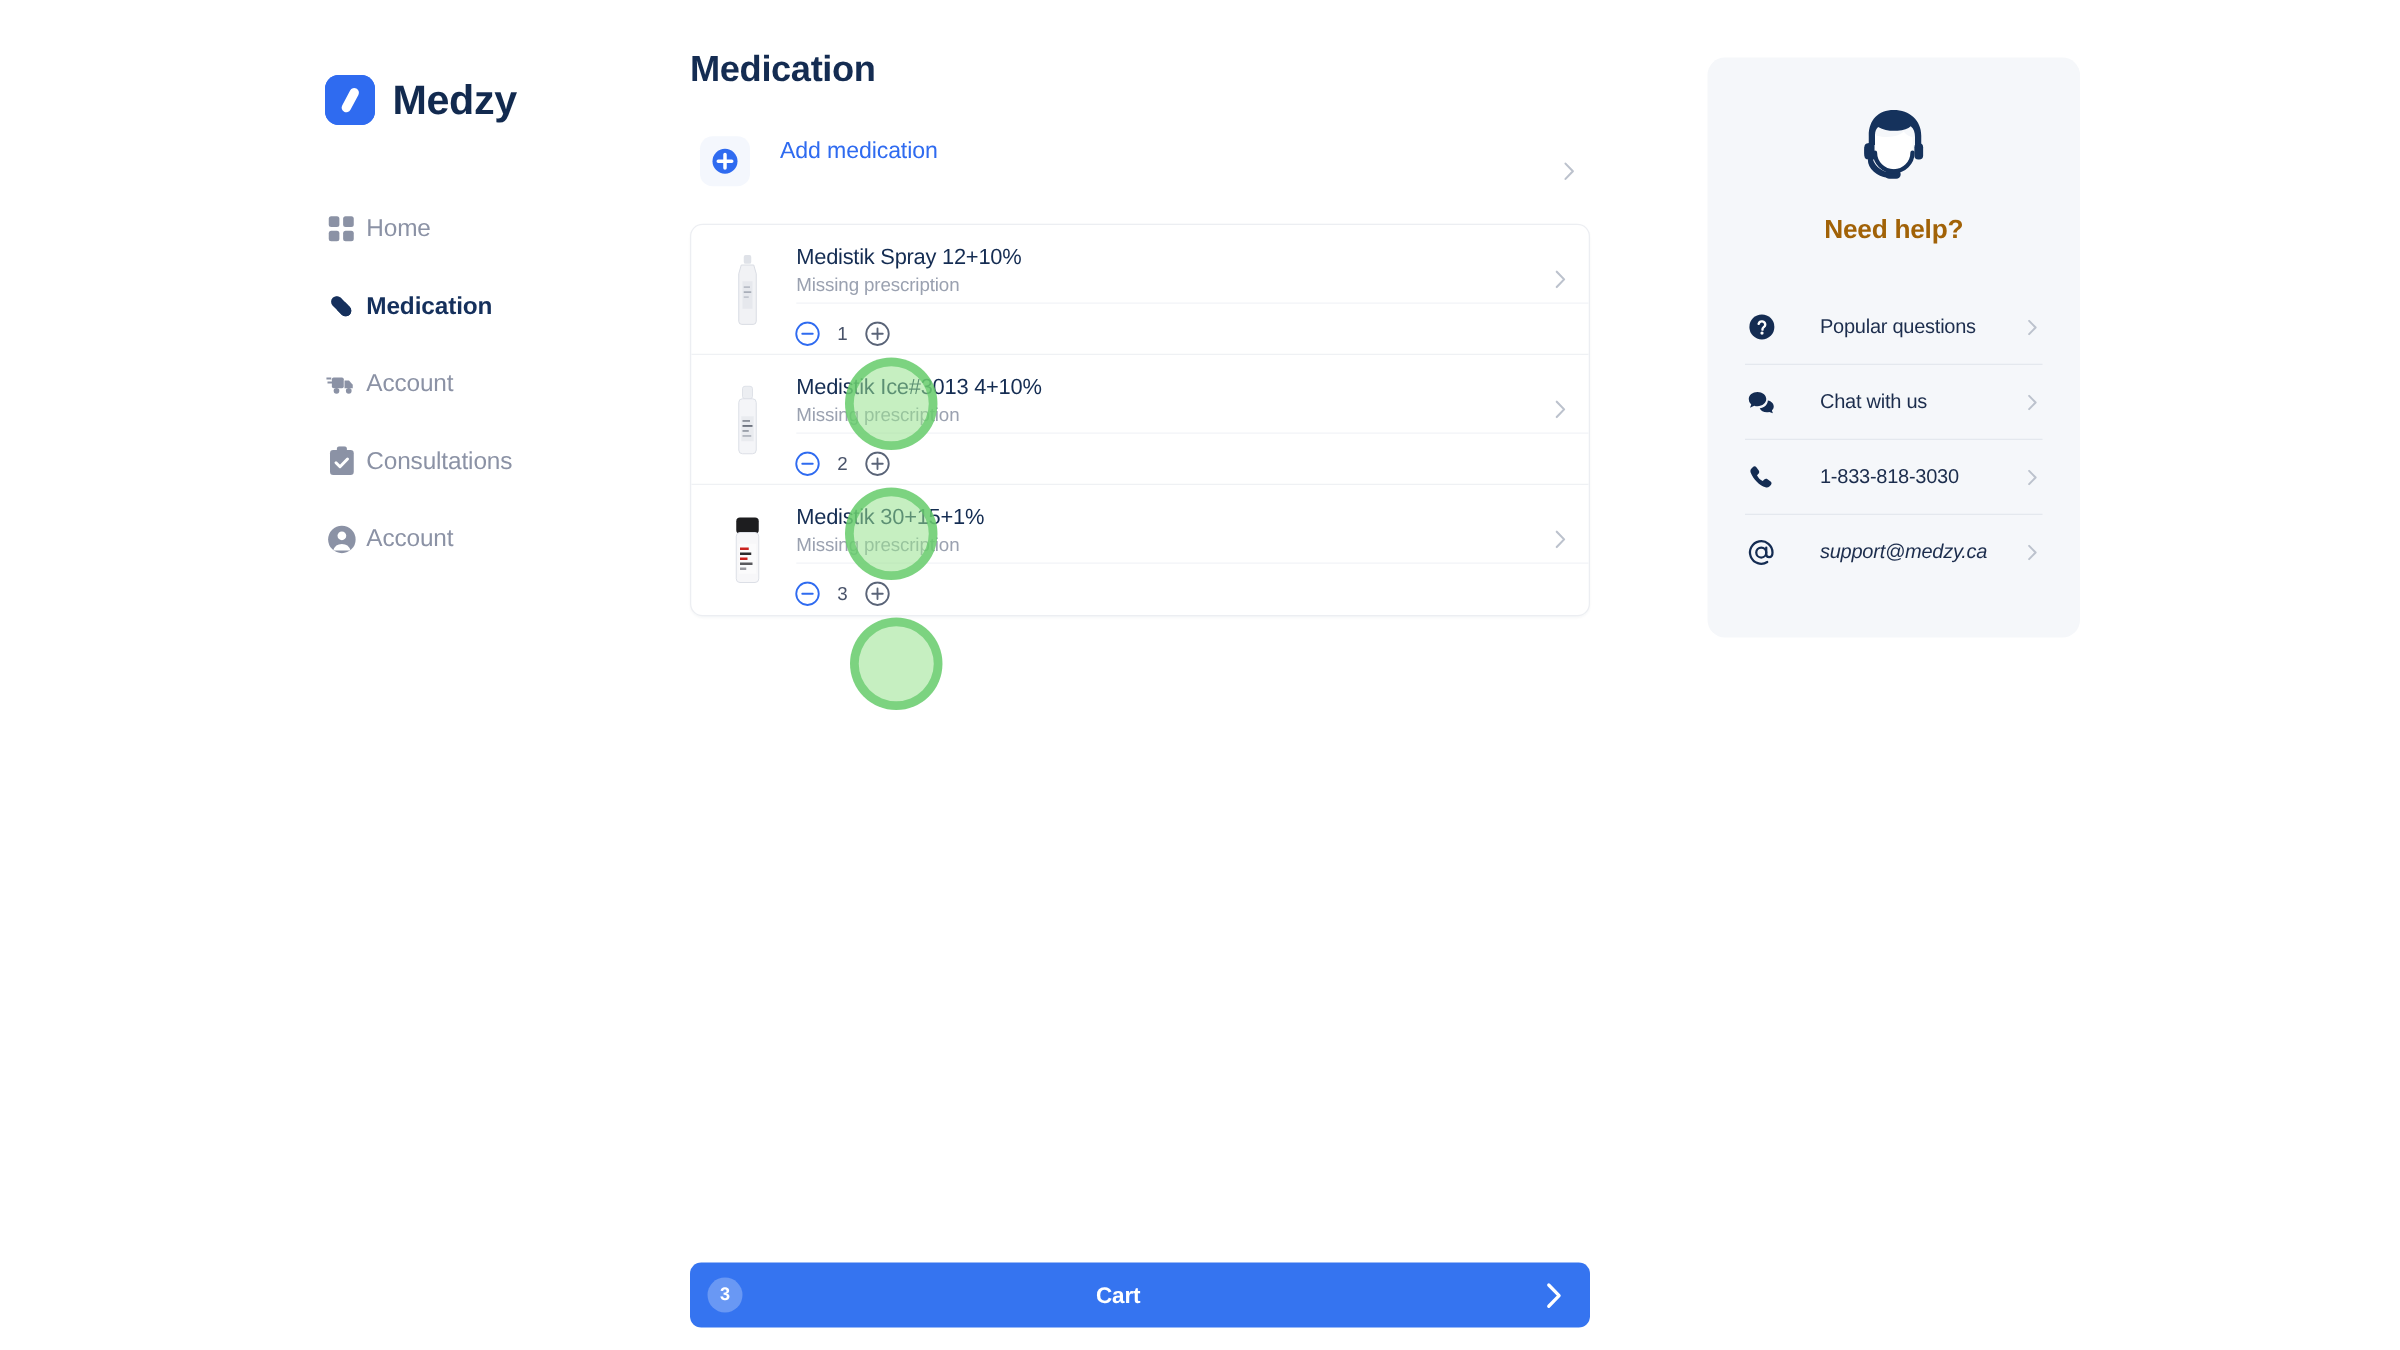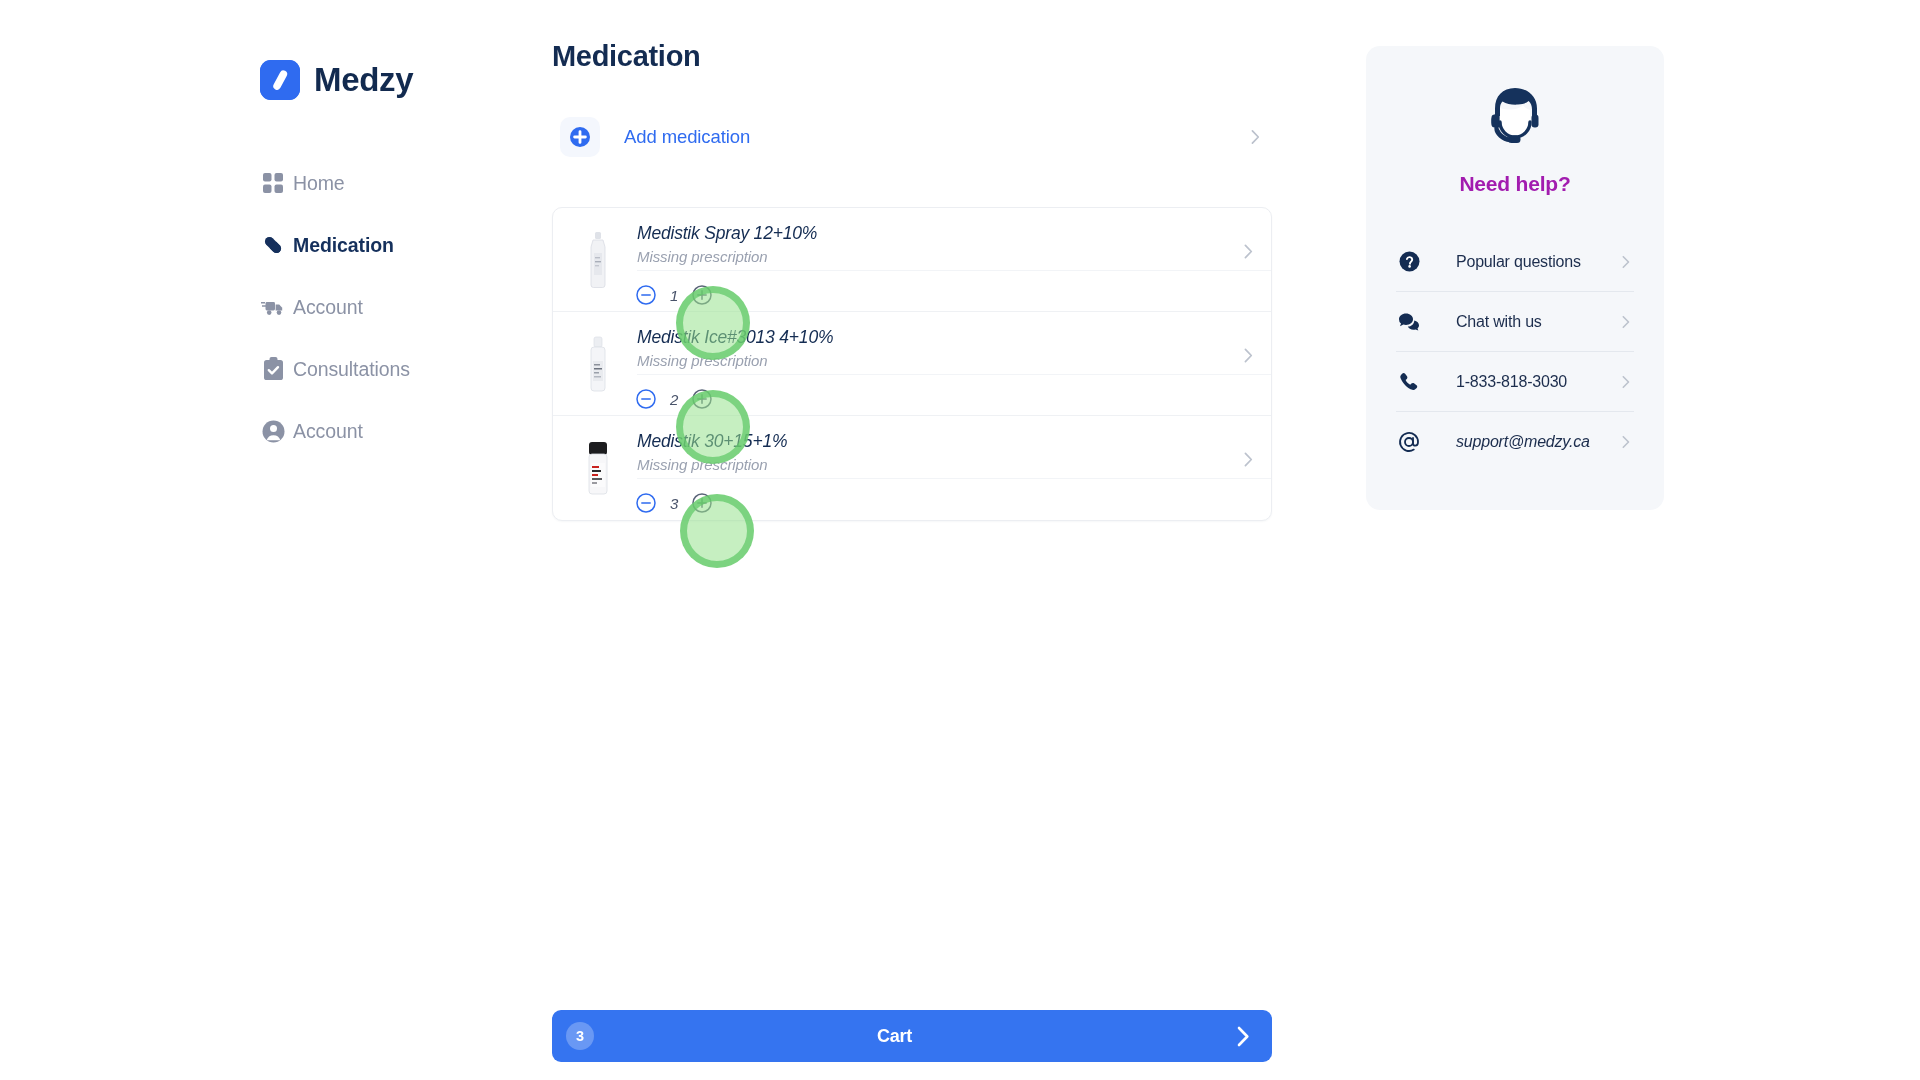--- a/index.html
+++ b/index.html
@@ -41,43 +41,42 @@
   .nav-item.active .nav-icon { color: #15305c; }
   .nav-item.active .nav-label { color: #15305c; font-weight: 600; }
 
   
   .main { position: absolute; left: 552px; top: 40px; width: 720px; }
   .page-title {
     font-size: 29px; font-weight: 700; color: #142c52;
     letter-spacing: -0.3px; margin-bottom: 36px;
   }
   .add-row {
-    display: flex; align-items: center;
+    display: flex; align-items: flex-start;
     height: 56px; cursor: pointer; position: relative;
   }
   .add-badge {
     width: 40px; height: 40px; border-radius: 10px;
     background: #f4f7fd; display: flex; align-items: center; justify-content: center;
     flex: none; margin-left: 8px;
   }
   .add-label {
     margin-left: 24px; font-size: 18.5px; color: #2f6bf0;
     font-weight: 500; letter-spacing: -0.1px;
   }
   .add-row .chev { position: absolute; right: 12px; top: 50%; transform: translateY(-50%); }
 
   .chev { color: #bcc2cd; display: flex; align-items: center; }
 
   
   .med-card {
-    margin-top: 42px; background: #fff;
+    margin-top: 14px; background: #fff;
     border: 1px solid #eceef2; border-radius: 10px;
     box-shadow: 0 1px 2px rgba(20,44,82,0.04);
     overflow: hidden;
-    font-style: italic;
   }
   .med-row { position: relative; height: 104px; border-bottom: 1px solid #eff1f4; }
   .med-row:last-child { border-bottom: none; }
   .med-thumb {
     position: absolute; left: 22px; top: 50%; transform: translateY(-50%);
     width: 46px; height: 60px;
     display: flex; align-items: center; justify-content: center;
   }
   .med-text { position: absolute; left: 84px; top: 14px; }
   .med-name {
@@ -140,21 +139,21 @@
   
   .help-panel {
     position: absolute; left: 1366px; top: 46px;
     width: 298px; height: 464px;
     background: #f5f7fa; border-radius: 14px;
     padding: 0 30px;
   }
   .help-agent { display: flex; justify-content: center; padding-top: 36px; }
   .help-title {
     text-align: center; font-size: 21px; font-weight: 700;
-    color: #a21caf; margin-top: 14px; letter-spacing: -0.2px;
+    color: #a16207; margin-top: 14px; letter-spacing: -0.2px;
   }
   .help-list { margin-top: 36px; }
   .help-item {
     display: flex; align-items: center; height: 60px;
     border-bottom: 1px solid #e4e8ee; cursor: pointer; position: relative;
   }
   .help-item:last-child { border-bottom: none; font-style: italic; }
   .help-icon {
     width: 22px; height: 22px; flex: none; color: #142c52;
     display: flex; align-items: center; justify-content: center;

